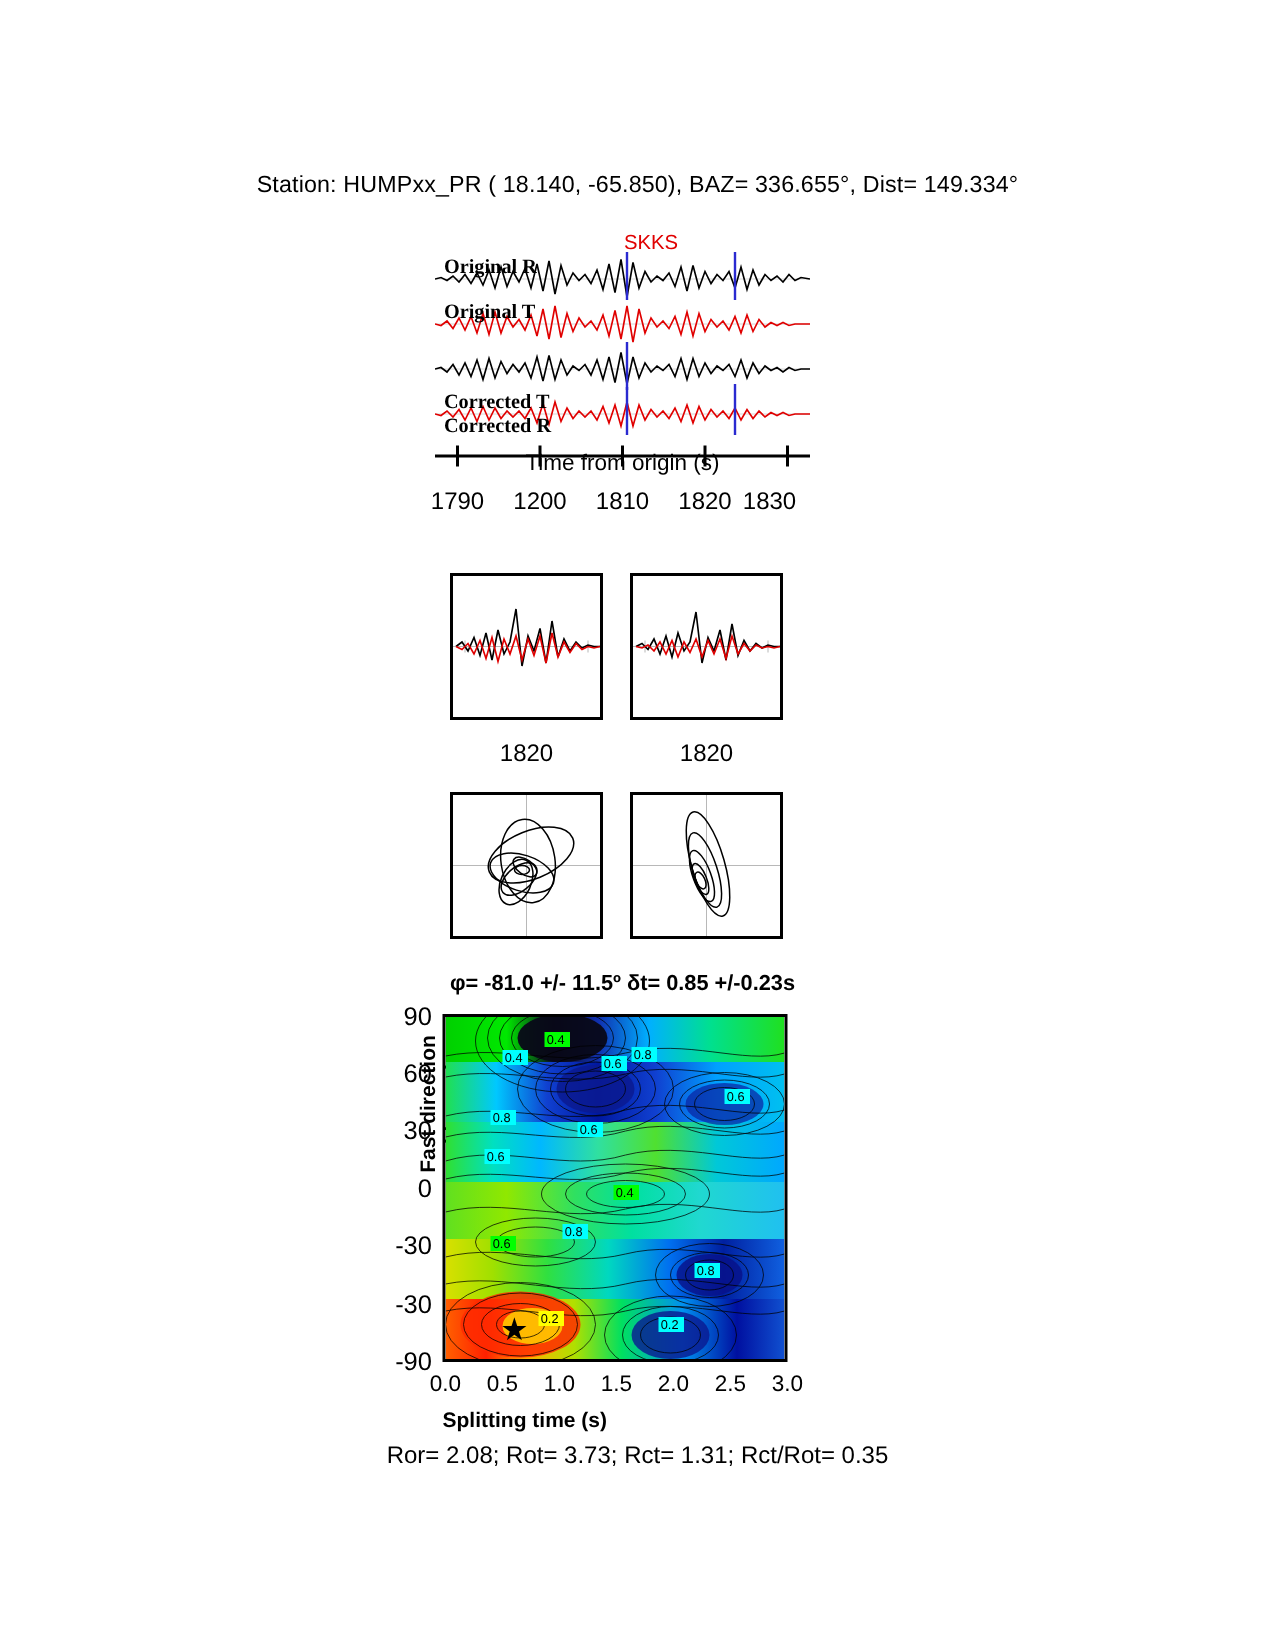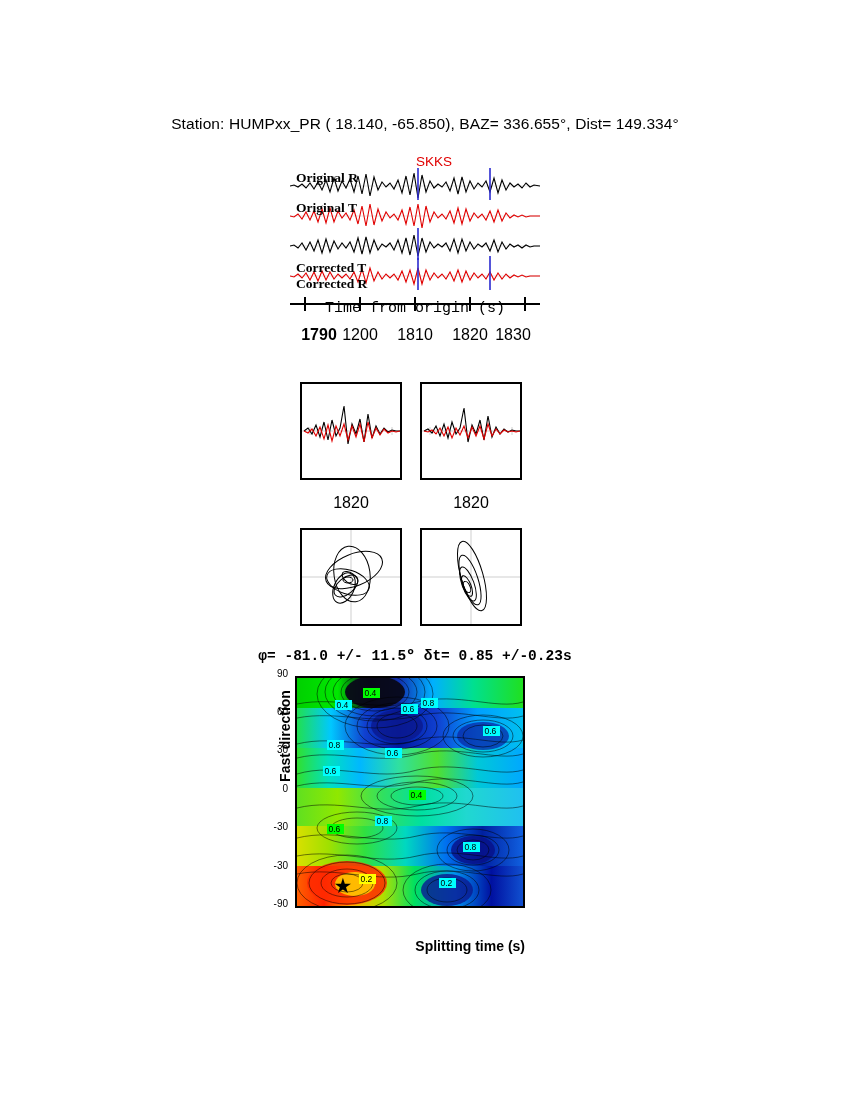--- a/index.html
+++ b/index.html
@@ -67,21 +67,21 @@
     font-family: "Liberation Sans", sans-serif;
   }
 
   .axis-title {
     position: absolute;
     left: 290px;
     top: 300px;
     width: 250px;
     text-align: center;
     font-size: 15px;
-    font-family: Liberation Mono, monospace;
+    font-family: Liberation Sans, sans-serif;
   }
   .axis-ticklabels {
     position: absolute;
     left: 270px;
     top: 326px;
     width: 290px;
     font-size: 16px;
     font-family: "Liberation Sans", sans-serif;
   }
   .axis-ticklabels span {
@@ -112,21 +112,21 @@
 
   
   .contour-title {
     position: absolute;
     left: 190px;
     top: 648px;
     width: 450px;
     text-align: center;
     font-weight: bold;
     font-size: 14.5px;
-    font-family: Liberation Mono, monospace;
+    font-family: Liberation Sans, sans-serif;
   }
   .contour-wrap {
     position: absolute;
     left: 295px;
     top: 676px;
     width: 230px;
     height: 232px;
     border: 2px solid #000;
     box-sizing: border-box;
     overflow: hidden;
@@ -141,21 +141,21 @@
     transform: rotate(-90deg);
     transform-origin: center center;
     text-align: center;
     font-weight: bold;
     font-size: 14px;
     font-family: "Liberation Sans", sans-serif;
   }
   .ytick {
     position: absolute;
     right: 0;
-    font-size: 10px;
+    font-size: 17px;
     text-align: right;
     width: 46px;
   }
   .ytick-col {
     position: absolute;
     left: 240px;
     top: 676px;
     width: 48px;
     height: 232px;
   }
@@ -169,21 +169,21 @@
   .xtick {
     position: absolute;
     font-size: 15px;
     transform: translateX(-50%);
   }
   .xlabel {
     position: absolute;
     left: 295px;
     top: 938px;
     width: 230px;
-    text-align: right;
+    text-align: left;
     font-weight: bold;
     font-size: 14px;
   }
 
   .footer {
     position: absolute;
     left: 0;
     top: 962px;
     width: 850px;
     text-align: center;
@@ -237,21 +237,21 @@
 
     <div class="trace-label lbl-or">Original R</div>
     <div class="trace-label lbl-ot">Original T</div>
     <div class="trace-label lbl-cr">Corrected R</div>
     <div class="trace-label lbl-ct">Corrected T</div>
     <div class="phase-label">SKKS</div>
   </div>
 
   <div class="axis-title">Time from origin (s)</div>
   <div class="axis-ticklabels">
-    <span style="left:49px;font-weight:bold;">1790</span>
+    <span style="left:35px;">1790</span>
     <span style="left:90px;">1200</span>
     <span style="left:145px;">1810</span>
     <span style="left:200px;">1820</span>
     <span style="left:243px;">1830</span>
   </div>
 
   <div class="sp sp1">
     <svg width="98" height="94" viewBox="0 0 98 94">
       <line x1="0" y1="47" x2="98" y2="47" stroke="#b0b0b0" stroke-width="0.6"></line>
       <line x1="8" y1="43" x2="8" y2="51" stroke="#b0b0b0" stroke-width="0.6"></line>
@@ -464,17 +464,27 @@
           <text class="clabel" x="143.5" y="208">0.2</text>
           <rect x="62" y="196" width="17" height="10" fill="#ffff00"></rect>
           <text class="clabel" x="63.5" y="204">0.2</text>
         </g>
 
         <text x="46" y="215" font-size="21" fill="#000" text-anchor="middle">★</text>
       </g>
     </svg>
   </div>
 
+  <div class="xtick-row">
+    <span class="xtick" style="left:17px;">0.0</span>
+    <span class="xtick" style="left:55px;">0.5</span>
+    <span class="xtick" style="left:93px;">1.0</span>
+    <span class="xtick" style="left:131px;">1.5</span>
+    <span class="xtick" style="left:169px;">2.0</span>
+    <span class="xtick" style="left:207px;">2.5</span>
+    <span class="xtick" style="left:245px;">3.0</span>
+  </div>
 
   <div class="xlabel">Splitting time (s)</div>
 
+  <div class="footer">Ror= 2.08; Rot= 3.73; Rct= 1.31; Rct/Rot= 0.35</div>
 
 </div>
 
 </body></html>

